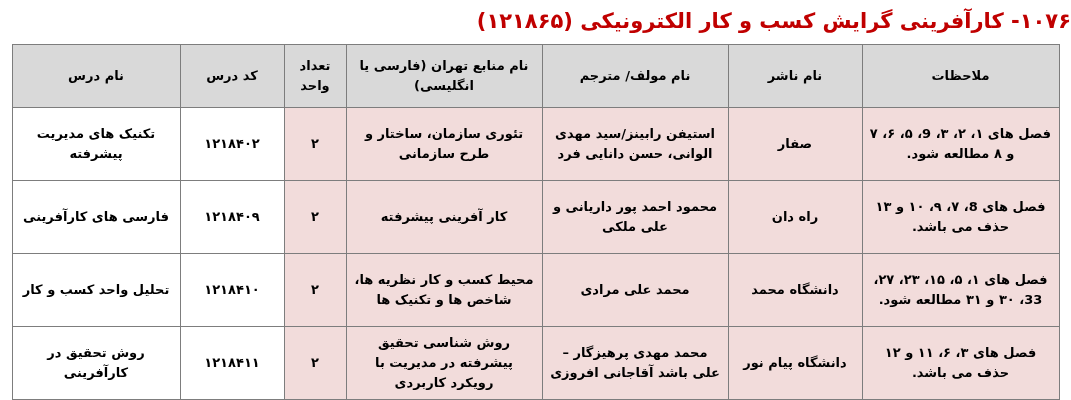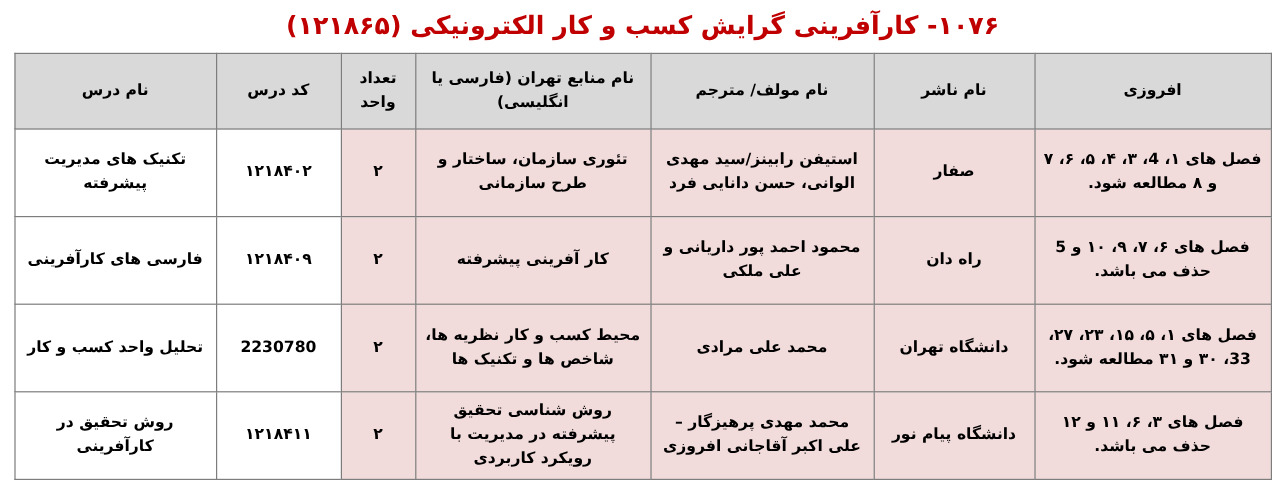--- a/index.html
+++ b/index.html
@@ -13,21 +13,20 @@
     font-family: "DejaVu Sans", "Liberation Sans", sans-serif;
     overflow: hidden;
   }
   .page {
     width: 1071px;
     height: 400px;
     position: relative;
     box-sizing: border-box;
   }
   .title {
-    text-align: center;
     color: #c00000;
     font-weight: bold;
     font-size: 21px;
     line-height: 30px;
     padding: 6px 0 8px 0;
     letter-spacing: 0;
   }
   table.course-table {
     border-collapse: collapse;
     width: 1047px;
@@ -79,61 +78,61 @@
       <col class="c-notes">
       <col class="c-publisher">
       <col class="c-author">
       <col class="c-sources">
       <col class="c-units">
       <col class="c-code">
       <col class="c-name">
     </colgroup>
     <thead>
       <tr>
-        <th>افروزی</th>
+        <th>ملاحظات</th>
         <th>نام ناشر</th>
         <th>نام مولف/ مترجم</th>
         <th>نام منابع تهران (فارسی یا انگلیسی)</th>
         <th>تعداد واحد</th>
         <th>کد درس</th>
         <th>نام درس</th>
       </tr>
     </thead>
     <tbody>
       <tr>
-        <td>فصل های ۱، 4، ۳، ۴، ۵، ۶، ۷ و ۸ مطالعه شود.</td>
+        <td>فصل های ۱، ۲، ۳، 9، ۵، ۶، ۷ و ۸ مطالعه شود.</td>
         <td>صفار</td>
         <td>استیفن رابینز/سید مهدی الوانی، حسن دانایی فرد</td>
         <td>تئوری سازمان، ساختار و طرح سازمانی</td>
         <td>۲</td>
         <td class="white-cell">۱۲۱۸۴۰۲</td>
         <td class="white-cell">تکنیک های مدیریت پیشرفته</td>
       </tr>
       <tr>
-        <td>فصل های ۶، ۷، ۹، ۱۰ و 5 حذف می باشد.</td>
+        <td>فصل های 8، ۷، ۹، ۱۰ و ۱۳ حذف می باشد.</td>
         <td>راه دان</td>
         <td>محمود احمد پور داریانی و علی ملکی</td>
         <td>کار آفرینی پیشرفته</td>
         <td>۲</td>
         <td class="white-cell">۱۲۱۸۴۰۹</td>
         <td class="white-cell">فارسی های کارآفرینی</td>
       </tr>
       <tr>
         <td>فصل های ۱، ۵، ۱۵، ۲۳، ۲۷، 33، ۳۰ و ۳۱ مطالعه شود.</td>
-        <td>دانشگاه تهران</td>
+        <td>دانشگاه محمد</td>
         <td>محمد علی مرادی</td>
         <td>محیط کسب و کار نظریه ها، شاخص ها و تکنیک ها</td>
         <td>۲</td>
-        <td class="white-cell">2230780</td>
+        <td class="white-cell">۱۲۱۸۴۱۰</td>
         <td class="white-cell">تحلیل واحد کسب و کار</td>
       </tr>
       <tr>
         <td>فصل های ۳، ۶، ۱۱ و ۱۲ حذف می باشد.</td>
         <td>دانشگاه پیام نور</td>
-        <td>محمد مهدی پرهیزگار – علی اکبر آقاجانی افروزی</td>
+        <td>محمد مهدی پرهیزگار – علی باشد آقاجانی افروزی</td>
         <td>روش شناسی تحقیق پیشرفته در مدیریت با رویکرد کاربردی</td>
         <td>۲</td>
         <td class="white-cell">۱۲۱۸۴۱۱</td>
         <td class="white-cell">روش تحقیق در کارآفرینی</td>
       </tr>
     </tbody>
   </table>
 
 </div>
 

